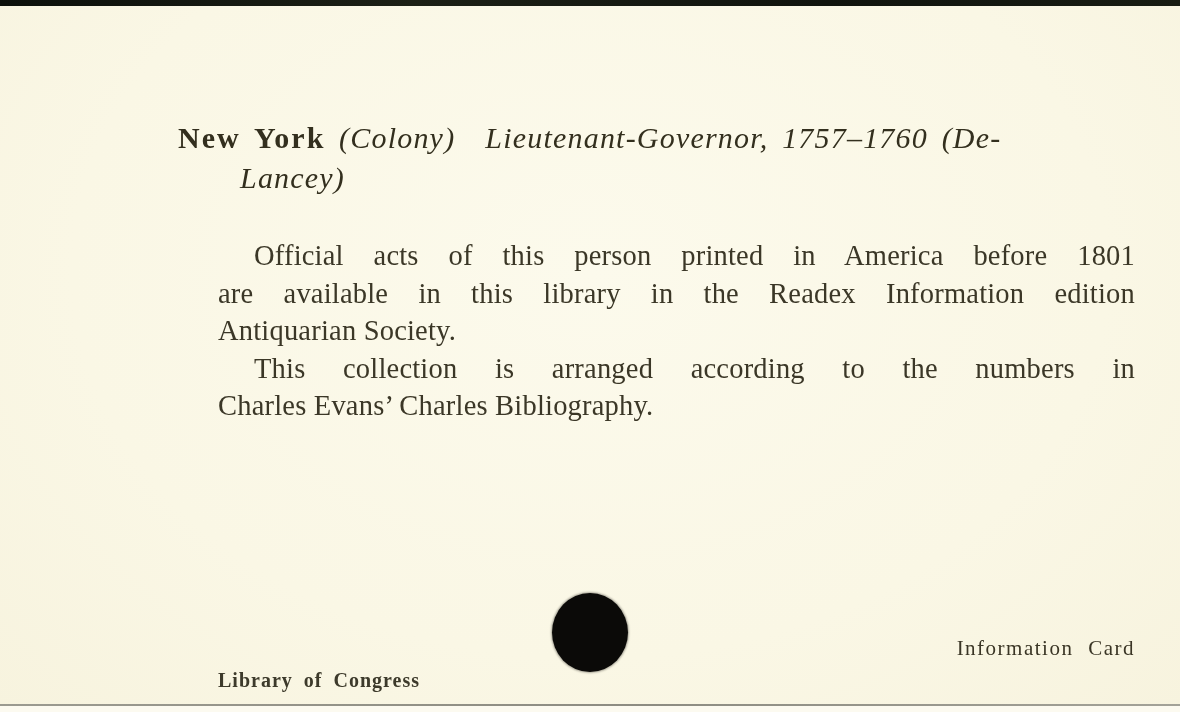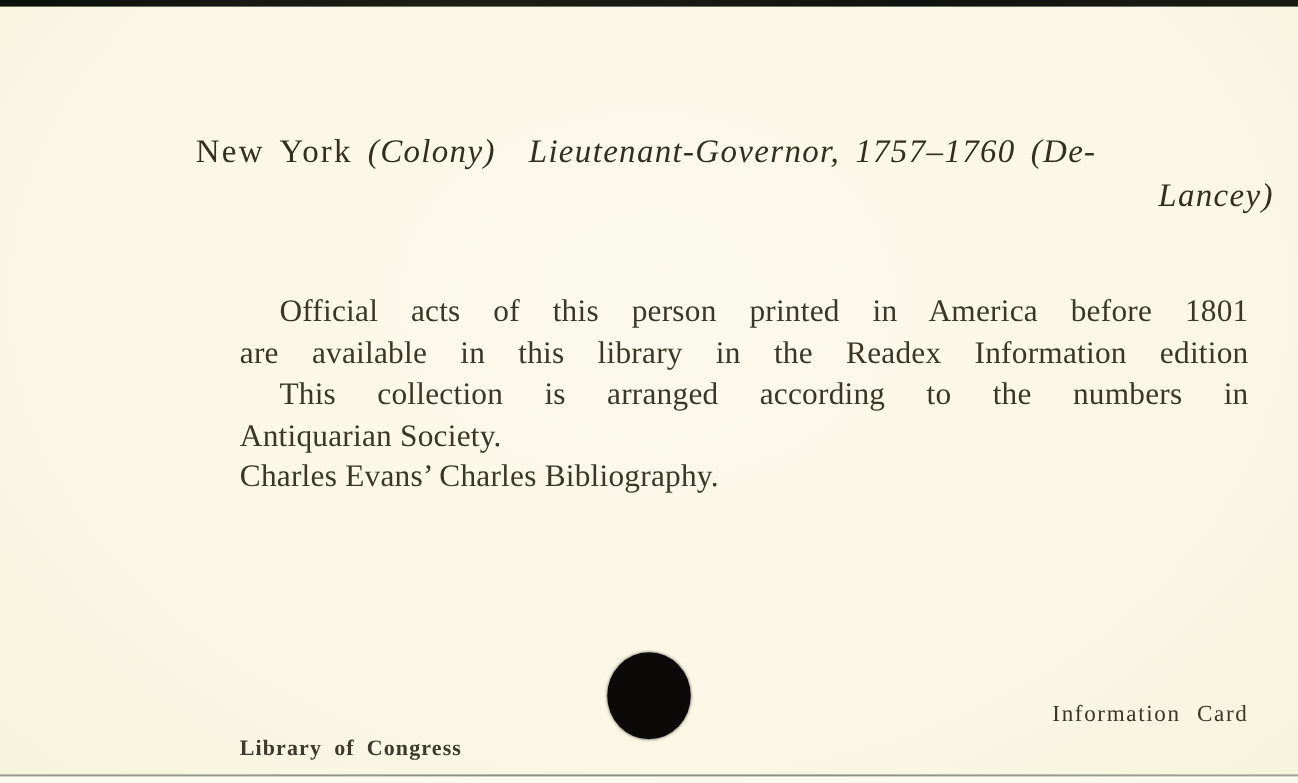--- a/index.html
+++ b/index.html
@@ -26,44 +26,42 @@
     left: 178px;
     top: 118px;
     width: 980px;
     color: #332f1e;
     font-size: 30px;
     line-height: 40px;
     letter-spacing: 1.2px;
     word-spacing: 5px;
   }
   .heading .h-name {
-    font-weight: normal;
+    font-weight: bold;
     letter-spacing: 2px;
   }
   .heading .ital {
     font-style: italic;
   }
   .heading .h-gap {
     display: inline-block;
     width: 30px;
   }
   .heading .h-line2 {
     padding-left: 62px;
-    text-align: right;
   }
   .body-block {
     position: absolute;
     left: 218px;
     top: 237px;
     width: 917px;
     color: #3b3727;
     font-size: 28.5px;
     line-height: 37.5px;
     letter-spacing: 0.2px;
-    margin-top: 28px;
   }
   .body-block .line {
     text-align: left;
   }
   .body-block .line.j {
     text-align: justify;
     text-align-last: justify;
   }
   .body-block .line.ind {
     text-indent: 36px;
@@ -122,22 +120,22 @@
   <div class="top-edge"></div>
 
   <div class="heading">
     <div class="h-line1"><span class="h-name">New York</span> <span class="ital">(Colony)</span><span class="h-gap"></span><span class="ital">Lieutenant-Governor, 1757–1760 (De-</span></div>
     <div class="h-line2"><span class="ital">Lancey)</span></div>
   </div>
 
   <div class="body-block">
     <div class="line j ind">Official acts of this person printed in America before 1801</div>
     <div class="line j">are available in this library in the Readex Information edition</div>
+    <div class="line">Antiquarian Society.</div>
     <div class="line j ind">This collection is arranged according to the numbers in</div>
-    <div class="line">Antiquarian Society.</div>
     <div class="line">Charles Evans’ Charles Bibliography.</div>
   </div>
 
   <div class="punch-hole"></div>
 
   <div class="info-card-label">Information Card</div>
 
   <div class="loc-label">Library of Congress</div>
 
   <div class="bottom-line"></div>

